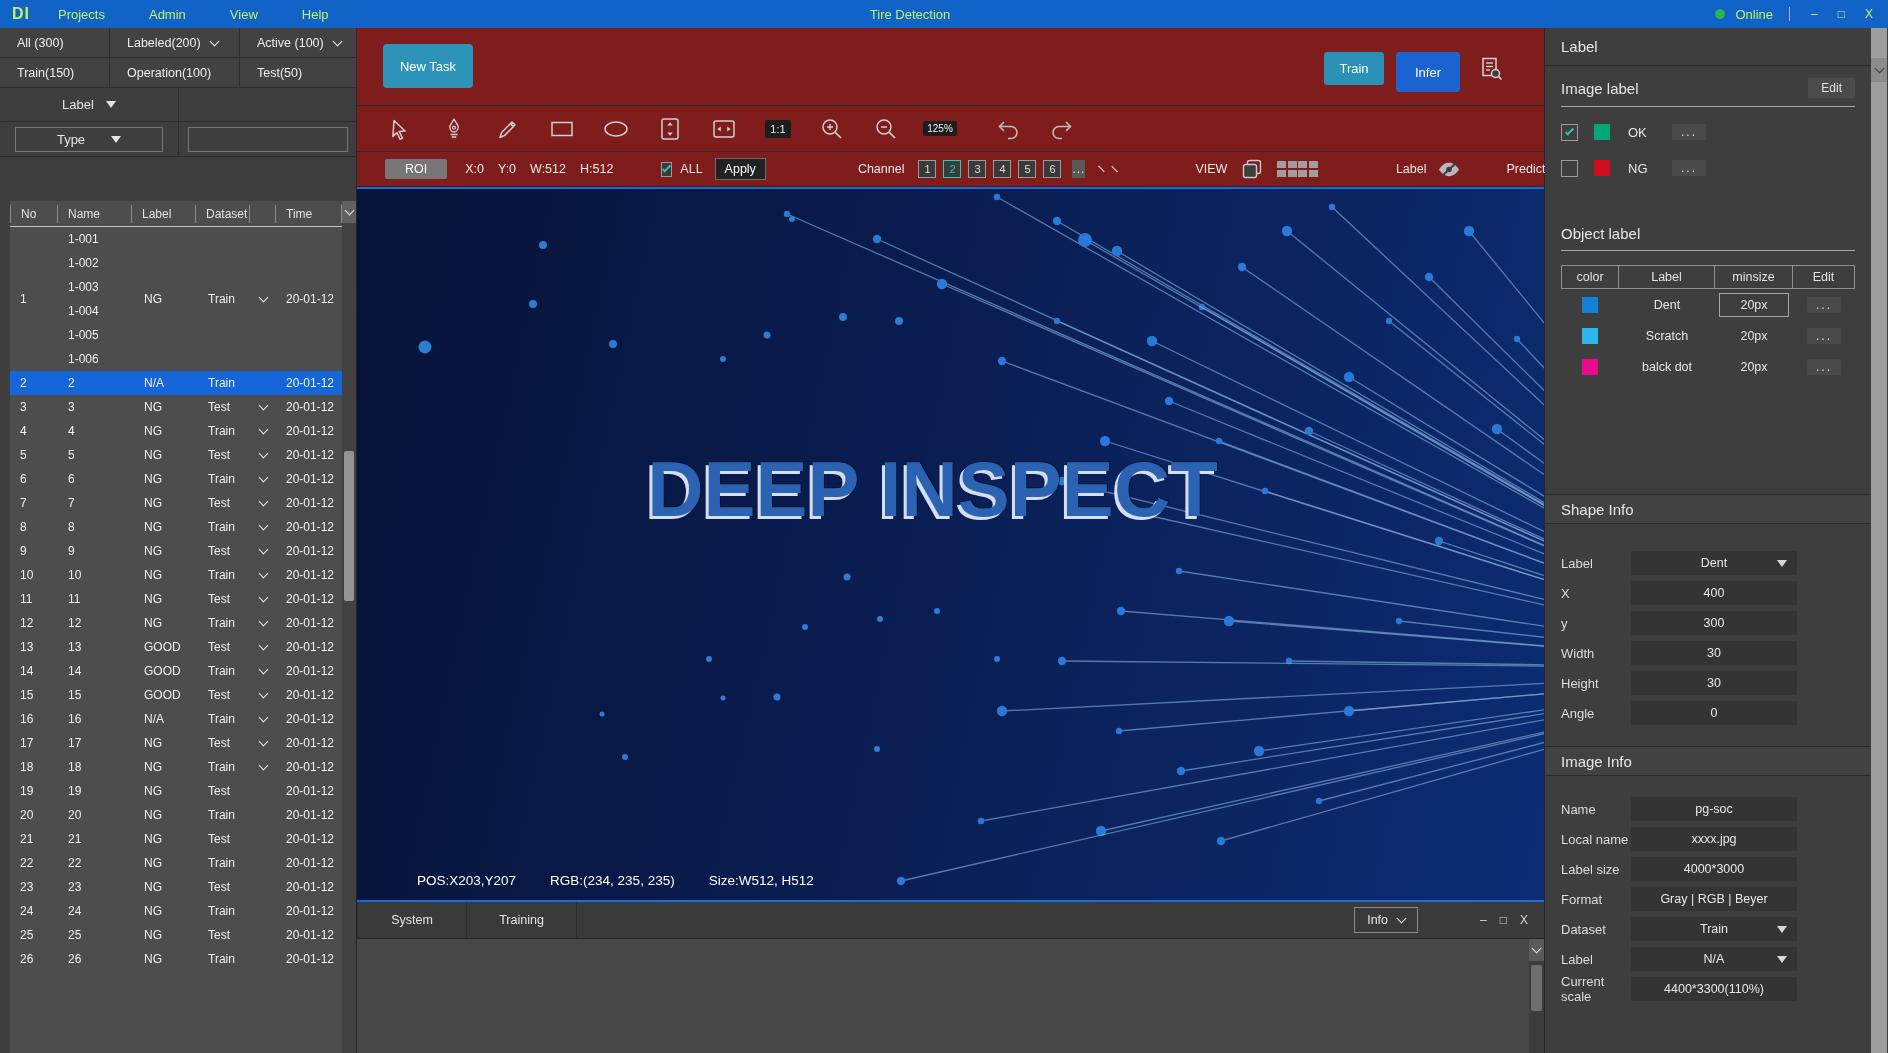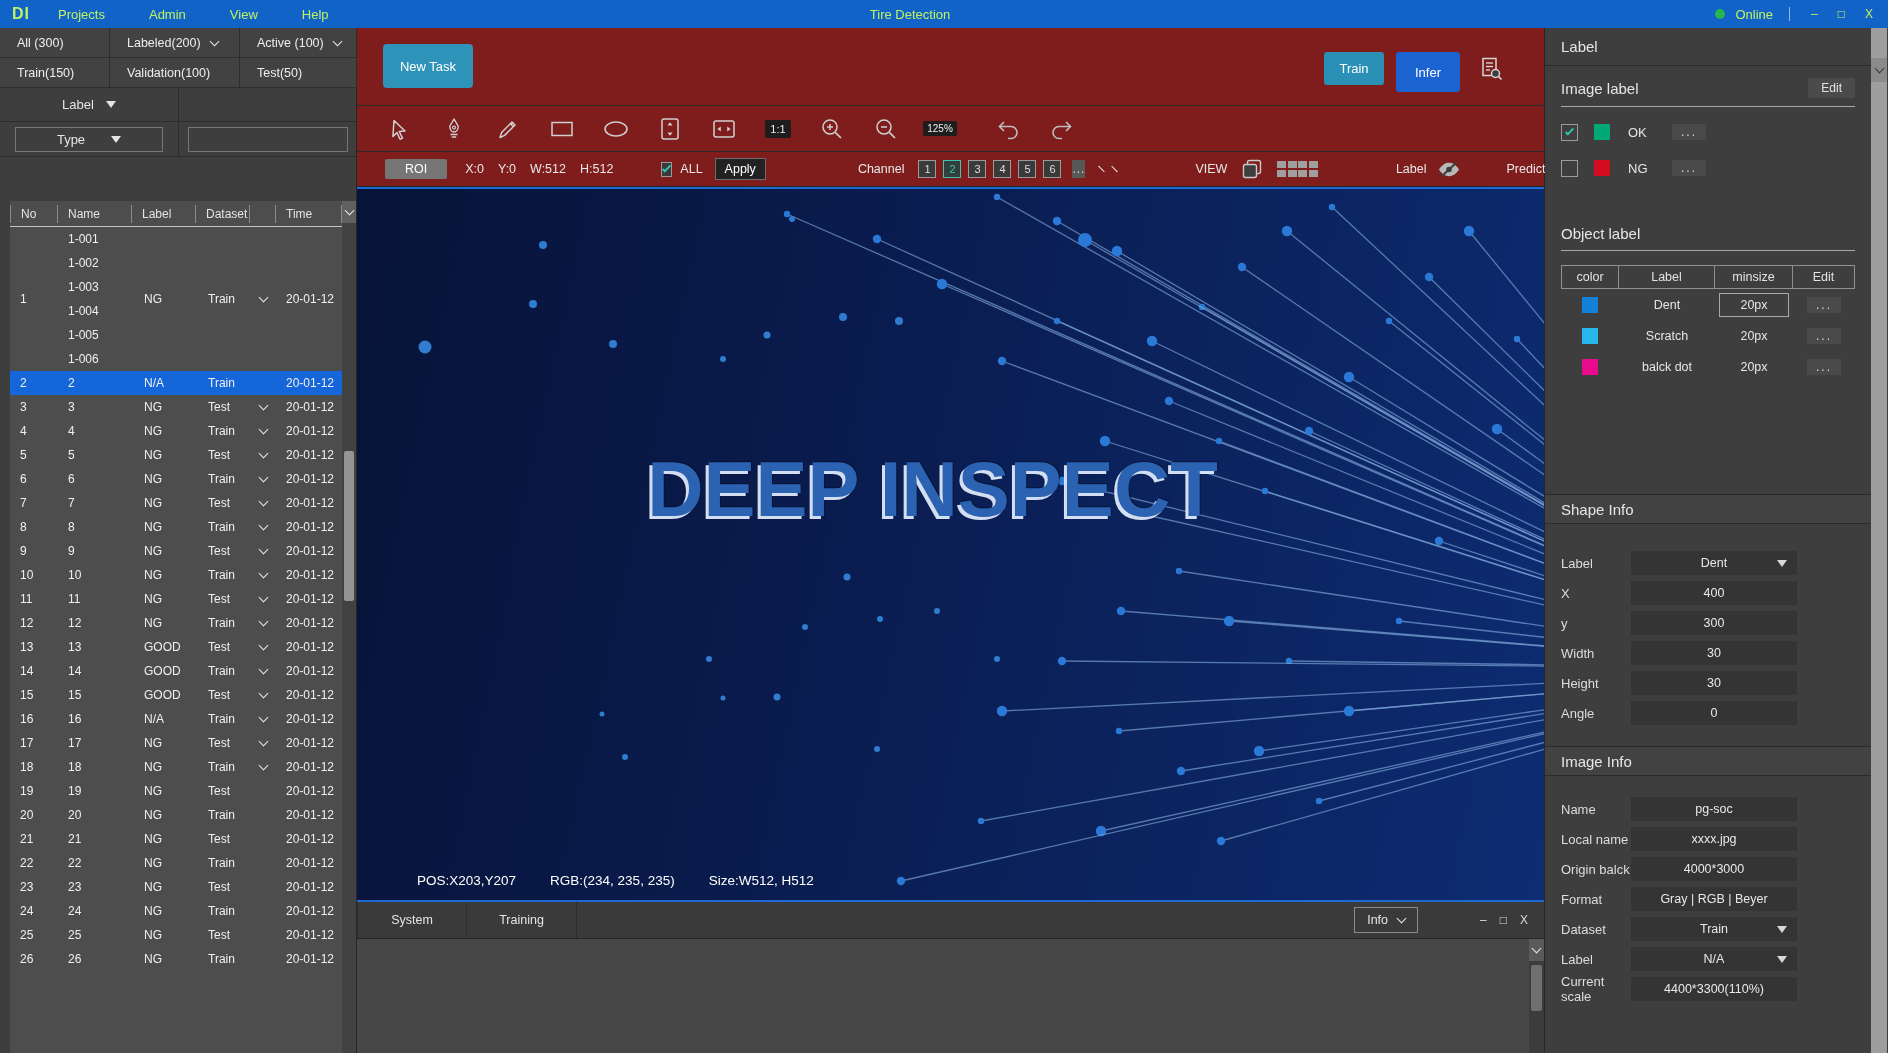--- a/index.html
+++ b/index.html
@@ -180,21 +180,21 @@
             <span class="cdown"></span>
           </div>
           <div class="fcell">
             <span>Active (100)</span>
             <span class="cdown"></span>
           </div>
           <div class="fcell">
             <span>Train(150)</span>
           </div>
           <div class="fcell">
-            <span>Validation(100)</span>
+            <span>Operation(100)</span>
           </div>
           <div class="fcell">
             <span>Test(50)</span>
           </div>
         </div>
 
       <div class="ctl-row row-label">
         <div class="half">
           <span>Label</span>
           <span class="tri"></span>
@@ -914,21 +914,21 @@
               <span>pg-soc</span>
             </div>
           </div>
           <div class="frow">
             <span class="f-label">Local name</span>
             <div class="fbox">
               <span>xxxx.jpg</span>
             </div>
           </div>
           <div class="frow">
-            <span class="f-label">Origin balck</span>
+            <span class="f-label">Label size</span>
             <div class="fbox">
               <span>4000*3000</span>
             </div>
           </div>
           <div class="frow">
             <span class="f-label">Format</span>
             <div class="fbox">
               <span>Gray | RGB | Beyer</span>
             </div>
           </div>

